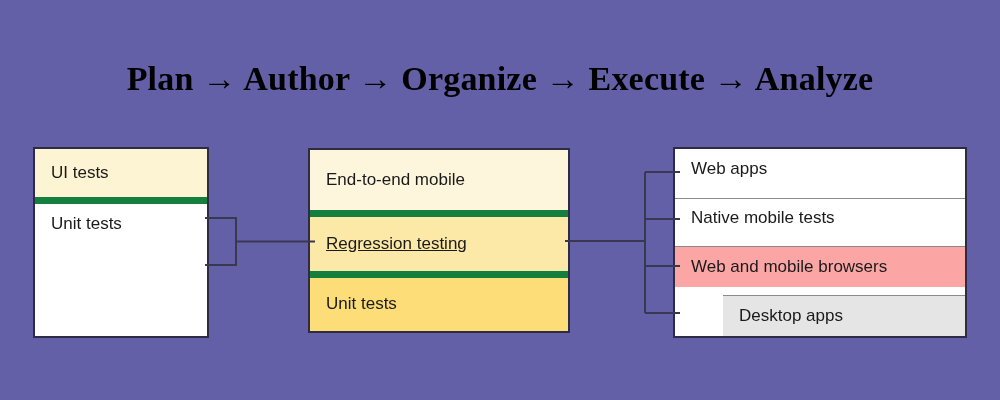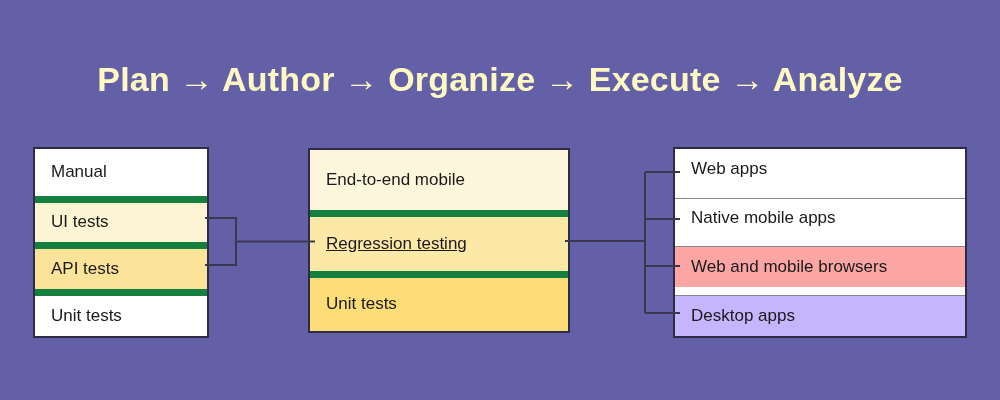--- a/index.html
+++ b/index.html
@@ -100,40 +100,38 @@
     stroke: #3a3750;
     stroke-width: 2;
     fill: none;
   }
 </style>
 </head>
 <body>
 
 <div id="canvas" style="background: rgb(100, 96, 168);">
 
-  <div id="title" style="color: #fef9c3;">Plan → Author → Organize → Execute → Analyze</div>
+  <div id="title" style="color: #000000; font-family: Liberation Serif, serif;">Plan → Author → Organize → Execute → Analyze</div>
 
   <div class="group" id="group-test-types" style="border-color: rgb(46, 43, 69);">
-    <div class="row" style="background-color: rgb(255, 255, 255);">Manual</div>
     <div class="row" style="background-color: rgb(253, 244, 211);">UI tests</div>
-    <div class="row" style="background-color: rgb(252, 227, 154);">API tests</div>
     <div class="row" style="background-color: rgb(255, 255, 255);">Unit tests</div>
   </div>
 
   <div class="group" id="group-test-levels" style="border-color: rgb(46, 43, 69);">
     <div class="row" style="background-color: rgb(253, 246, 220);">End-to-end mobile</div>
     <div class="row" style="background-color: rgb(252, 233, 168); text-decoration: underline;">Regression testing</div>
     <div class="row" style="background-color: rgb(252, 221, 120);">Unit tests</div>
   </div>
 
   <div class="group light-divider" id="group-platforms" style="border-color: rgb(46, 43, 69); gap: 8px;">
     <div class="row" style="background-color: rgb(255, 255, 255);">Web apps</div>
-    <div class="row" style="background-color: rgb(255, 255, 255);">Native mobile apps</div>
+    <div class="row" style="background-color: rgb(255, 255, 255);">Native mobile tests</div>
     <div class="row" style="background-color: #fca5a5;">Web and mobile browsers</div>
-    <div class="row" style="background-color: #c4b5fd;">Desktop apps</div>
+    <div class="row" style="background-color: #e5e5e5; margin-left: 48px;">Desktop apps</div>
   </div>
 
   <svg class="connector" id="connector-left" viewBox="0 0 110 75">
     <path class="conn-line" d="M 0 13 L 31 13 L 31 60 L 0 60" style="stroke: rgb(58, 55, 80);"></path>
     <path class="conn-line" d="M 31 36.5 L 110 36.5" style="stroke: rgb(58, 55, 80);"></path>
   </svg>
 
   <svg class="connector" id="connector-right" viewBox="0 0 115 165">
     <path class="conn-line" d="M 0 81 L 80 81" style="stroke: rgb(58, 55, 80);"></path>
     <path class="conn-line" d="M 80 12 L 80 153" style="stroke: rgb(58, 55, 80);"></path>

